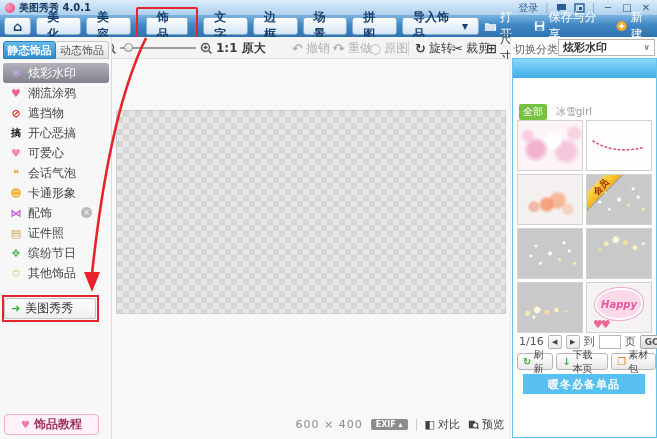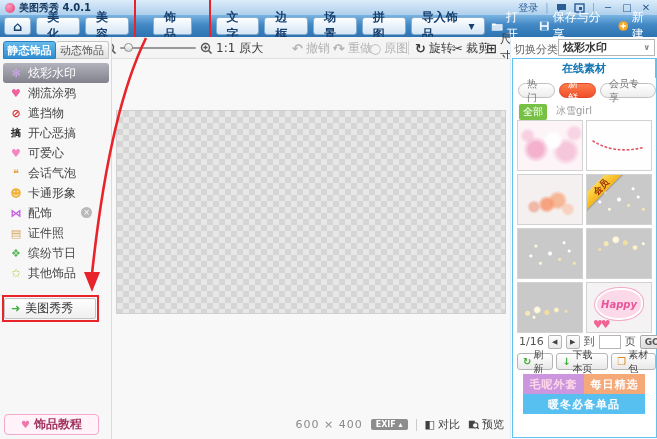--- a/index.html
+++ b/index.html
@@ -17,21 +17,21 @@
   .tb-icon svg { display:block; }
 
   
   .menubar { position:absolute; left:0; top:15px; width:657px; height:22px;
     background:linear-gradient(#7ab4e2 0%,#4288c4 45%,#2d73b1 100%); display:flex; align-items:center; padding:0 4px; }
   .menutab { height:18px; padding:0 10px; margin-right:5px; display:flex; align-items:center; justify-content:center;
     background:linear-gradient(#feffff,#d4e5f4); border:1px solid #86aed0; border-radius:3px;
     color:#17406f; font-weight:bold; font-size:12px; }
   .menutab.home { padding:0 8px; font-size:13px; }
   .redwrap { border:2px solid #e8232a; border-radius:2px; padding:0; margin-right:5px; }
-  .redwrap .menutab { margin:17px; border-radius:2px; }
+  .redwrap .menutab { margin:8px; border-radius:2px; }
   .menu-actions { margin-left:auto; display:flex; align-items:center; gap:12px; color:#ffffff; font-size:12px; }
   .menu-action { display:flex; align-items:center; gap:3px; }
   .menu-action svg { display:block; }
 
   
   .toolbar { position:absolute; left:112px; top:37px; width:400px; height:22px; background:#f4f4f4; border-bottom:1px solid #dedede; }
   .tl { position:absolute; top:0; height:22px; display:flex; align-items:center; gap:3px; }
   .mag { width:13px; height:13px; }
   .slider-track { position:absolute; left:8px; top:10px; width:76px; height:2px; background:#9a9a9a; border-radius:1px; }
   .slider-knob { position:absolute; left:12px; top:6px; width:9px; height:9px; border-radius:50%; background:linear-gradient(#ffffff,#d8d8d8); border:1px solid #8e8e8e; }
@@ -77,21 +77,21 @@
   .panelbox { position:absolute; left:1px; top:21px; width:145px; height:380px; border:1px solid #62c2ee; background:#fff; }
   .ptabs { display:flex; height:19px; background:linear-gradient(#8cd8fc,#42abe5); }
   .ptab { flex:1; display:flex; align-items:center; justify-content:center; font-size:11px; }
   .ptab.active { background:#ffffff; color:#1376b5; font-weight:bold; border-right:1px solid #62c2ee; }
   .ptab.inactive { color:#ffffff; }
   .pcontent { position:absolute; left:0; top:19px; width:143px; height:359px; background:#fff; }
   .filters { position:absolute; left:5px; top:5px; display:flex; gap:4px; }
   .pill { height:15px; border-radius:8px; display:flex; align-items:center; justify-content:center; font-size:10px; padding:0 8px; }
   .pill.plain { border:1px solid #c0c0c0; color:#777; background:linear-gradient(#ffffff,#ededed); }
   .pill.hot { background:linear-gradient(#ff7e4d,#f04e28); color:#fff; border:1px solid #e04420; }
-  .tagrow { position:absolute; left:6px; top:26px; display:flex; gap:9px; }
+  .tagrow { position:absolute; left:6px; top:26px; display:flex; align-items:center; gap:9px; }
   .tag-all { background:#76c043; color:#fff; font-size:10px; padding:1px 4px; border-radius:2px; }
   .tag-theme { color:#999; font-size:10px; }
   .grid { position:absolute; left:4px; top:42px; width:135px; display:grid; grid-template-columns:66px 66px; grid-auto-rows:51px; gap:3px; }
   .thumb { position:relative; border:1px solid #d2d2d2; background:#fff; overflow:hidden; }
   .t1 { background:#fdf4f8;
     background-image:radial-gradient(circle at 28% 58%, rgba(242,170,200,.9) 0 7px, rgba(242,170,200,0) 13px),
       radial-gradient(circle at 55% 40%, rgba(255,255,255,.95) 0 6px, rgba(255,255,255,0) 10px),
       radial-gradient(circle at 75% 62%, rgba(244,188,211,.8) 0 8px, rgba(244,188,211,0) 14px),
       radial-gradient(circle at 15% 30%, rgba(246,199,219,.8) 0 4px, rgba(246,199,219,0) 8px),
       radial-gradient(circle at 88% 25%, rgba(246,199,219,.7) 0 5px, rgba(246,199,219,0) 9px); }
@@ -228,21 +228,21 @@
         </svg>
     </div>
     <div class="slider-track"></div>
     <div class="slider-knob"></div>
     <div class="tl" style="left:88px;">
       <svg class="mag" viewBox="0 0 13 13">
           <circle cx="5.5" cy="5.5" r="4" fill="none" stroke="#555" stroke-width="1.4"></circle>
           <path d="M8.5 8.5l3 3" stroke="#555" stroke-width="1.6"></path>
           <path d="M3.5 5.5h4M5.5 3.5v4" stroke="#555" stroke-width="1.3"></path>
         </svg>
-      <span style="font-weight:normal;color:#3c3c3c;">1:1 原大</span>
+      <span style="font-weight:bold;color:#3c3c3c;">1:1 原大</span>
     </div>
     <div class="tl tool-dim" style="left:180px;">
       <span class="tool-ico">↶</span>
         <span>撤销</span>
         <span style="font-size:8px;">▾</span>
     </div>
     <div class="tl tool-dim" style="left:222px;">
       <span class="tool-ico">↷</span>
         <span>重做</span>
     </div>
@@ -351,28 +351,22 @@
   <div class="rightpanel">
     <div class="cat-row">
       <span class="cat-label">切换分类</span>
       <div class="cat-select">
         <span>炫彩水印</span>
         <span class="cat-chevron">∨</span>
       </div>
     </div>
     <div class="panelbox">
       <div class="ptabs">
-        <div class="ptab active">在线素材</div>
       </div>
       <div class="pcontent">
-        <div class="filters">
-          <div class="pill plain">热门</div>
-          <div class="pill hot">新鲜</div>
-          <div class="pill plain">会员专享</div>
-        </div>
         <div class="tagrow">
           <span class="tag-all">全部</span>
           <span class="tag-theme">冰雪girl</span>
         </div>
         <div class="grid">
           <div class="thumb t1"></div>
           <div class="thumb t2">
             <svg width="64" height="49" viewBox="0 0 64 49">
                 <path d="M6 20 q 22 14 52 6" fill="none" stroke="#e05868" stroke-width="1.6" stroke-dasharray="1.5 3" stroke-linecap="round"></path>
               </svg>
@@ -407,24 +401,20 @@
               <span class="ico-down">↓</span>
               <span>下载本页</span>
             </div>
           <div class="mbtn">
               <span class="ico-pack">❒</span>
               <span>素材包</span>
             </div>
         </div>
         <div class="ads">
           <div class="adrow">
-            <div class="ad ad1">毛呢外套</div>
-            <div class="ad ad2">每日精选</div>
-          </div>
-          <div class="adrow">
             <div class="ad ad3">暖冬必备单品</div>
           </div>
         </div>
       </div>
     </div>
   </div>
 
   <div class="redbox-import"></div>
   <svg class="overlay" viewBox="0 0 657 439">
     <path d="M146 38 C 118 95 102 180 92 274" fill="none" stroke="#e8232a" stroke-width="2.6"></path>

